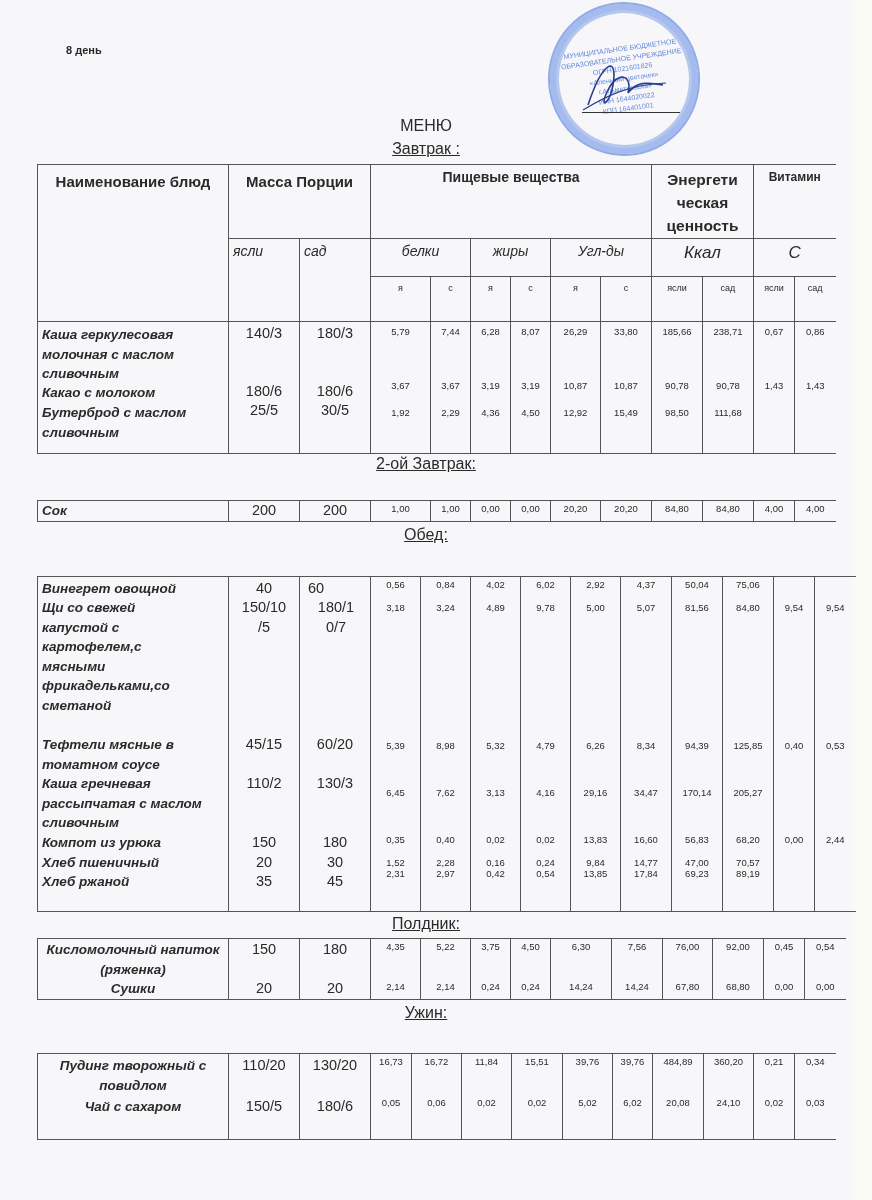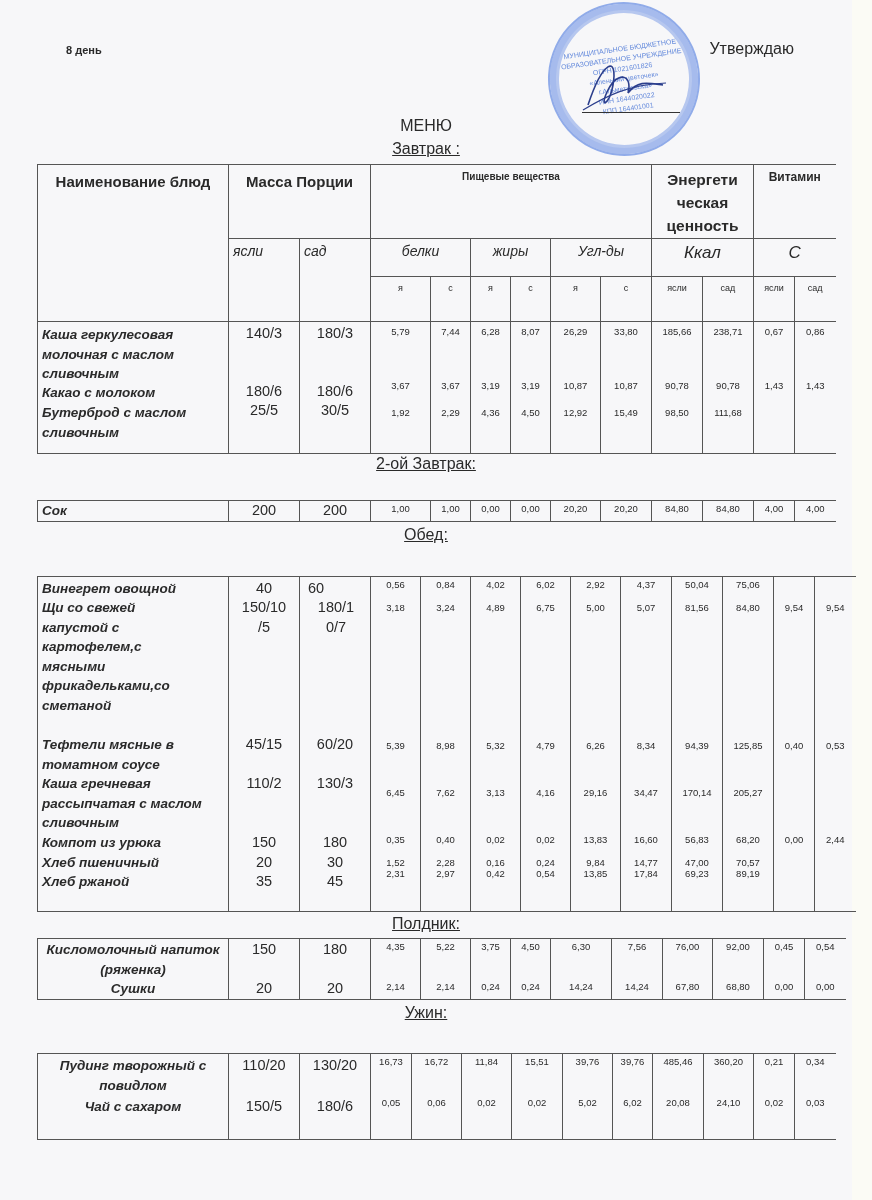--- a/index.html
+++ b/index.html
@@ -50,21 +50,21 @@
   table.grid {
     position:absolute; left:37px; border-collapse:collapse; table-layout:fixed;
     font-size:10px;
   }
   table.grid td {
     border:1px solid #555;
     padding:0; vertical-align:top;
   }
   table.grid tr td:last-child { border-right:none; }
   .hdr-bold { font-weight:bold; font-size:15px; text-align:center; line-height:22px; }
-  .hdr-bold-sm { font-weight:bold; font-size:10px; text-align:center; line-height:24px; }
+  .hdr-bold-sm { font-weight:bold; font-size:14px; text-align:center; line-height:24px; }
   .hdr-it { font-style:italic; font-size:14px; padding-top:4px !important; }
   .hdr-it-c { font-style:italic; font-size:14px; text-align:center; padding-top:4px !important; }
   .hdr-it-big { font-style:italic; font-size:17px; text-align:center; padding-top:4px !important; }
   .hdr-small { font-size:9px; text-align:center; padding-top:6px !important; }
   .dish { font-weight:bold; font-style:italic; font-size:13.5px; line-height:19.5px; padding-left:4px !important; }
   .dish-c { text-align:center; }
   .mass { font-size:14.5px; text-align:center; line-height:19.5px; }
   .num { font-size:9.5px; text-align:center; }
   .cell-stack { position:relative; }
   .cell-stack span { position:absolute; left:0; right:0; text-align:center; }
@@ -88,21 +88,20 @@
   <div>ИНН 1644020022</div>
   <div>КПП 164401001</div>
 </div>
 <svg class="signature" viewBox="0 0 90 60">
   <path d="M10 50 C 25 5, 40 0, 35 30 C 32 50, 20 55, 30 35 C 40 15, 55 20, 50 38 C 60 25, 70 28, 85 30" fill="none" stroke="#2b3e8c" stroke-width="1.6"></path>
   <path d="M5 55 C 30 40, 50 30, 88 28" fill="none" stroke="#2b3e8c" stroke-width="1.2"></path>
 </svg>
 <div class="sign-line"></div>
 
 <div class="approve">
-  <div>Утверждаю</div>
 </div>
 
 <div class="menu-title">МЕНЮ</div>
 <div class="section-title" style="top:140px;"><span>Завтрак :</span></div>
 
 <table class="grid" style="top:164px;">
   <colgroup>
     <col style="width:191px">
       <col style="width:71px">
       <col style="width:71px">
@@ -322,21 +321,21 @@
           <span style="top:2px">4,02</span>
           <span style="top:25px">4,89</span>
           <span style="top:163px">5,32</span>
           <span style="top:210px">3,13</span>
           <span style="top:257px">0,02</span>
           <span style="top:280px">0,16</span>
           <span style="top:291px">0,42</span>
         </td>
     <td class="cell-stack num">
           <span style="top:2px">6,02</span>
-          <span style="top:25px">6,75</span>
+          <span style="top:25px">9,78</span>
           <span style="top:163px">4,79</span>
           <span style="top:210px">4,16</span>
           <span style="top:257px">0,02</span>
           <span style="top:280px">0,24</span>
           <span style="top:291px">0,54</span>
         </td>
     <td class="cell-stack num">
           <span style="top:2px">2,92</span>
           <span style="top:25px">5,00</span>
           <span style="top:163px">6,26</span>
@@ -520,21 +519,21 @@
         </td>
     <td class="cell-stack num">
           <span style="top:2px">39,76</span>
           <span style="top:43px">5,02</span>
         </td>
     <td class="cell-stack num">
           <span style="top:2px">39,76</span>
           <span style="top:43px">6,02</span>
         </td>
     <td class="cell-stack num">
-          <span style="top:2px">485,46</span>
+          <span style="top:2px">484,89</span>
           <span style="top:43px">20,08</span>
         </td>
     <td class="cell-stack num">
           <span style="top:2px">360,20</span>
           <span style="top:43px">24,10</span>
         </td>
     <td class="cell-stack num">
           <span style="top:2px">0,21</span>
           <span style="top:43px">0,02</span>
         </td>

